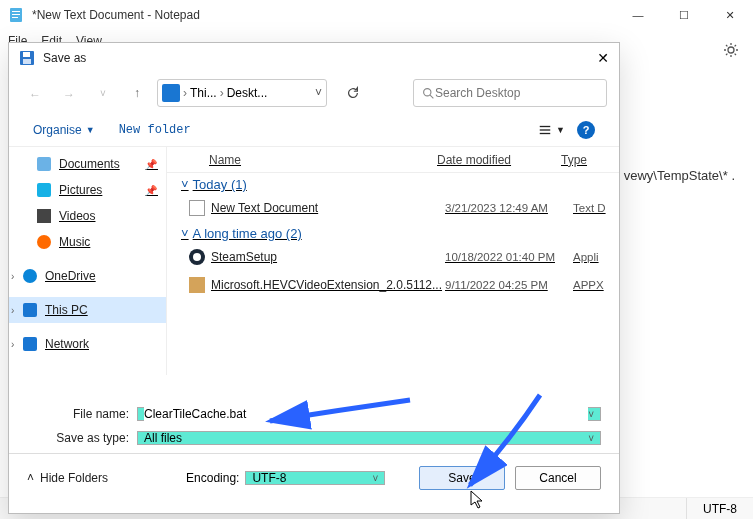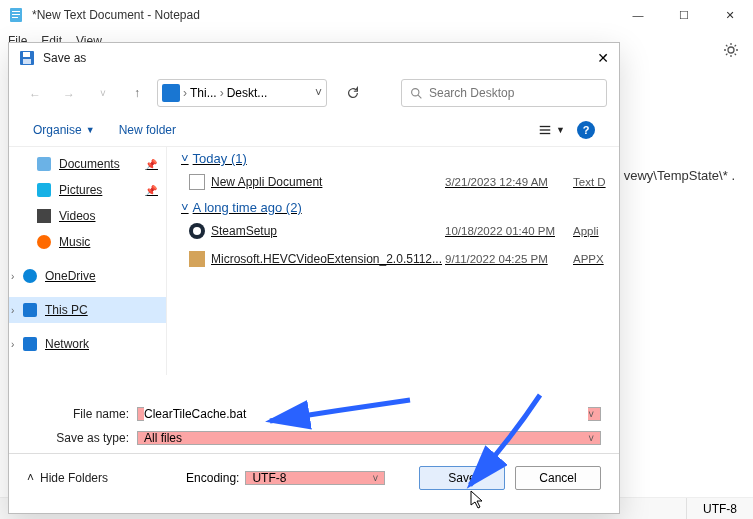--- a/index.html
+++ b/index.html
@@ -26,26 +26,26 @@
 .dlg-title .close { position: absolute; right: 6px; top: 5px; width: 20px; height: 20px; display: flex; align-items: center; justify-content: center; font-size: 14px; }
 
 .nav-row { height: 40px; display: flex; align-items: center; padding: 0 12px; gap: 6px; }
 .nav-btn { width: 28px; height: 28px; display: flex; align-items: center; justify-content: center; color: #666; border-radius: 3px; }
 .nav-btn.disabled { color: #bbb; }
 .breadcrumb { flex: 0 0 170px; height: 28px; border: 1px solid #ccc; border-radius: 3px; display: flex; align-items: center; padding: 0 4px; gap: 3px; font-size: 12px; }
 .breadcrumb .pcicon { width: 18px; height: 18px; background:#1976d2; border-radius:2px; }
 .breadcrumb .sep { color: #777; }
 .breadcrumb .bcdrop { margin-left: auto; color: #555; }
 .refresh { width: 28px; height: 28px; margin-left: 6px; display: flex; align-items: center; justify-content: center; color: #444; }
-.search { flex: 1; margin-left: 28px; height: 28px; border: 1px solid #ccc; border-radius: 3px; display: flex; align-items: center; padding: 0 8px; gap: 6px; color: #888; }
+.search { flex: 1; margin-left: 40px; height: 28px; border: 1px solid #ccc; border-radius: 3px; display: flex; align-items: center; padding: 0 8px; color: #888; }
 .search input { border:none; outline:none; flex:1; font-size:12px; color:#888; background:transparent; }
 
 .cmd-row { height: 34px; display: flex; align-items: center; padding: 0 24px; border-bottom: 1px solid #eee; }
 .cmd-row .org { color: #1257a5; font-size: 12px; display: flex; align-items: center; gap: 4px; }
-.cmd-row .nf { color: #1257a5; font-size: 12px; margin-left: 24px; }
+.cmd-row .nf { color: #1257a5; font-size: 12px; margin-left: 24px; font-family: Liberation Mono, monospace; }
 .cmd-row .right { margin-left: auto; display: flex; align-items: center; gap: 12px; }
 .view-btn { color: #222; display: flex; align-items: center; gap: 4px; }
 .help { width: 18px; height: 18px; border-radius: 50%; background: #0a66c2; color: #fff; display: flex; align-items: center; justify-content: center; font-size: 11px; font-weight: bold; }
 
 .body { display: flex; height: 228px; text-decoration: underline; }
 .sidebar { width: 158px; border-right: 1px solid #eee; padding: 4px 0; overflow: hidden; }
 .sb-item { height: 26px; display: flex; align-items: center; padding-left: 28px; gap: 8px; font-size: 12px; color: #222; position: relative; }
 .sb-item.root { padding-left: 14px; }
 .sb-item .exp { position: absolute; left: 2px; color: #666; font-size: 10px; }
 .sb-item .pin { margin-left: auto; margin-right: 8px; color: #888; font-size: 10px; }
@@ -70,21 +70,21 @@
 .row .nm { flex: 0 0 234px; white-space: nowrap; overflow: hidden; text-overflow: ellipsis; }
 .row .dt { flex: 0 0 128px; color: #555; font-size: 11.5px; }
 .row .tp { flex: 1; color: #555; font-size: 11.5px; }
 .txtfile { border:1px solid #999; background:#fff; position:relative; }
 .steam { border-radius:50%; background:#1b2838; position:relative; }
 .steam::after { content:""; position:absolute; left:4px; top:4px; width:8px;height:8px;border-radius:50%;background:#fff; }
 .appx { background:#d4a35a; }
 
 .fn-row { padding: 8px 18px 2px 18px; display: flex; align-items: center; gap: 8px; }
 .fn-row label { font-size: 12px; color: #222; text-align: right; width: 102px; }
-.combo { flex: 1; height: 14px; border: 1px solid #aaa; display: flex; align-items: center; padding: 0 6px; background: #fca5a5; position: relative; }
+.combo { flex: 1; height: 14px; border: 1px solid #aaa; display: flex; align-items: center; padding: 0 6px; background: #5eead4; position: relative; }
 .combo input { border:none; outline:none; flex:1; font-size:12px; }
 .combo .drop { color:#555; font-size:10px; }
 
 .footer { border-top: 1px solid #ddd; margin-top: 6px; padding: 12px 18px; display: flex; align-items: center; }
 .hide-folders { display: flex; align-items: center; gap: 6px; font-size: 12px; color: #222; }
 .enc { margin-left: 78px; display: flex; gap: 6px; font-size: 12px; }
 .enc .combo { width: 140px; flex: none; }
 .btns { margin-left: auto; display: flex; gap: 10px; }
 .btn { width: 86px; height: 24px; border: 1px solid #999; background: #fdfdfd; display: flex; align-items: center; justify-content: center; font-size: 12px; border-radius: 2px; }
 .btn.primary { background: #e4eefc; border-color: #5a93d6; }
@@ -220,27 +220,32 @@
         </div>
       <div style="height:8px"></div>
       <div class="sb-item root">
           <span class="exp">›</span>
           <span class="ico-net"></span>
           <span>Network</span>
         </div>
     </div>
 
     <div class="main">
+      <div class="cols">
+        <div class="c1">Name</div>
+        <div class="c2">Date modified</div>
+        <div class="c3">Type</div>
+      </div>
       <div class="group">
           <span>˅</span>
           <span>Today (1)</span>
         </div>
       <div class="row">
         <div class="ficon txtfile"></div>
-        <div class="nm">New Appli Document</div>
+        <div class="nm">New Text Document</div>
         <div class="dt">3/21/2023 12:49 AM</div>
         <div class="tp">Text D</div>
       </div>
       <div class="group">
           <span>˅</span>
           <span>A long time ago (2)</span>
         </div>
       <div class="row">
         <div class="ficon steam"></div>
         <div class="nm">SteamSetup</div>

